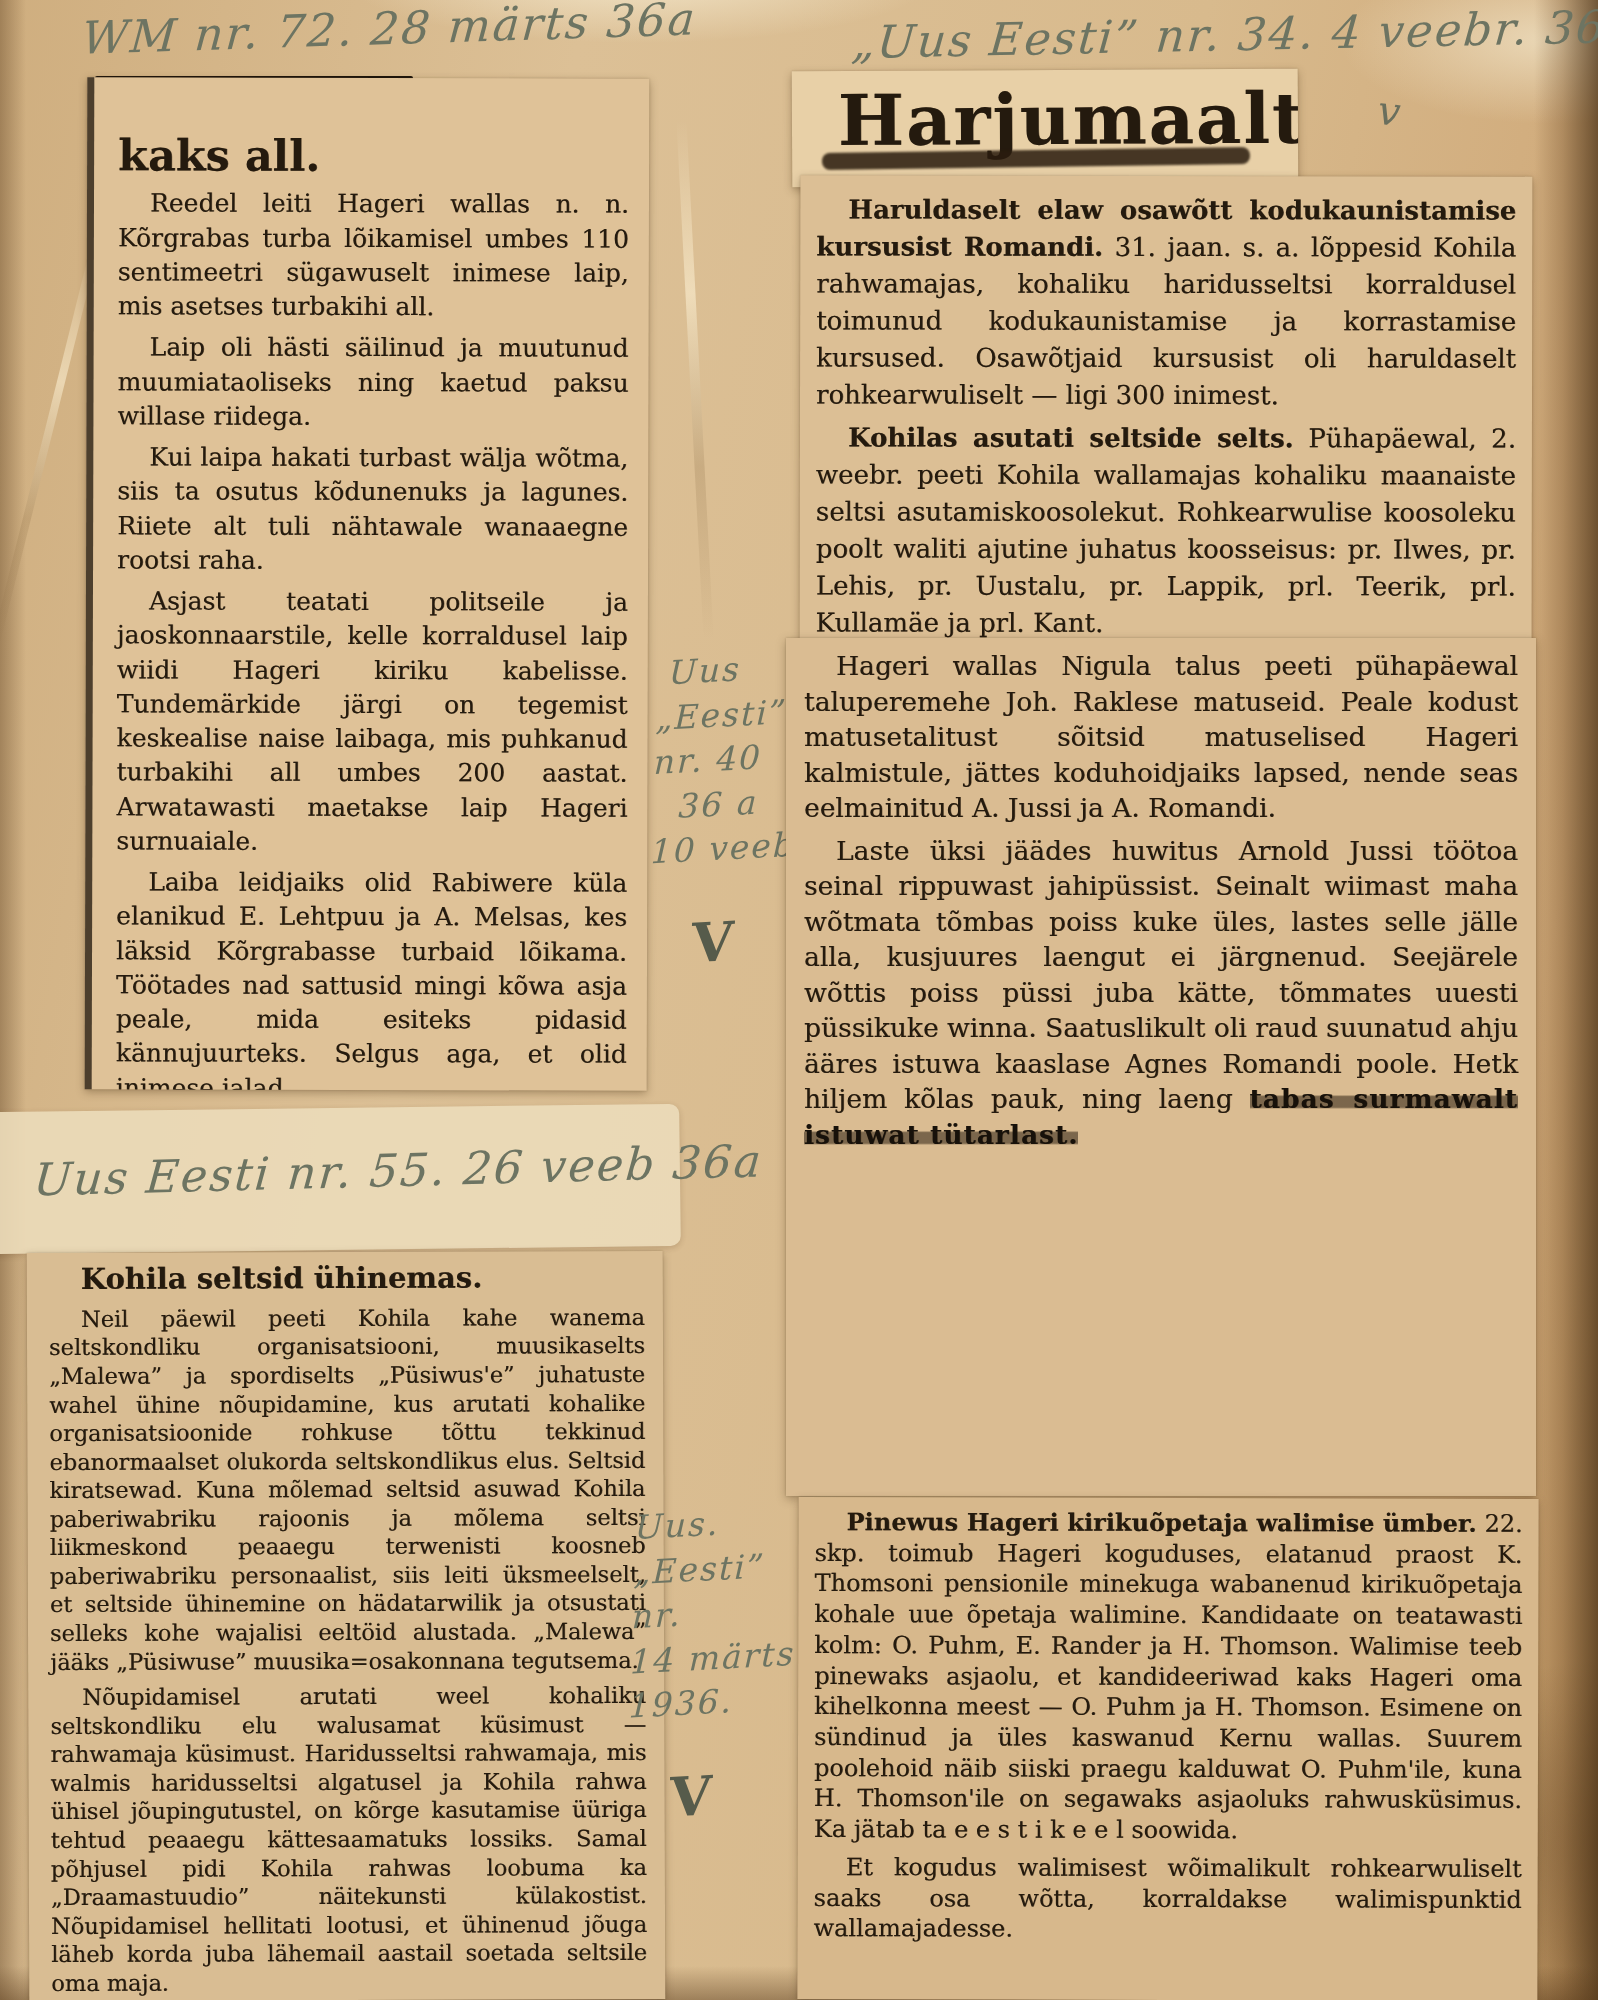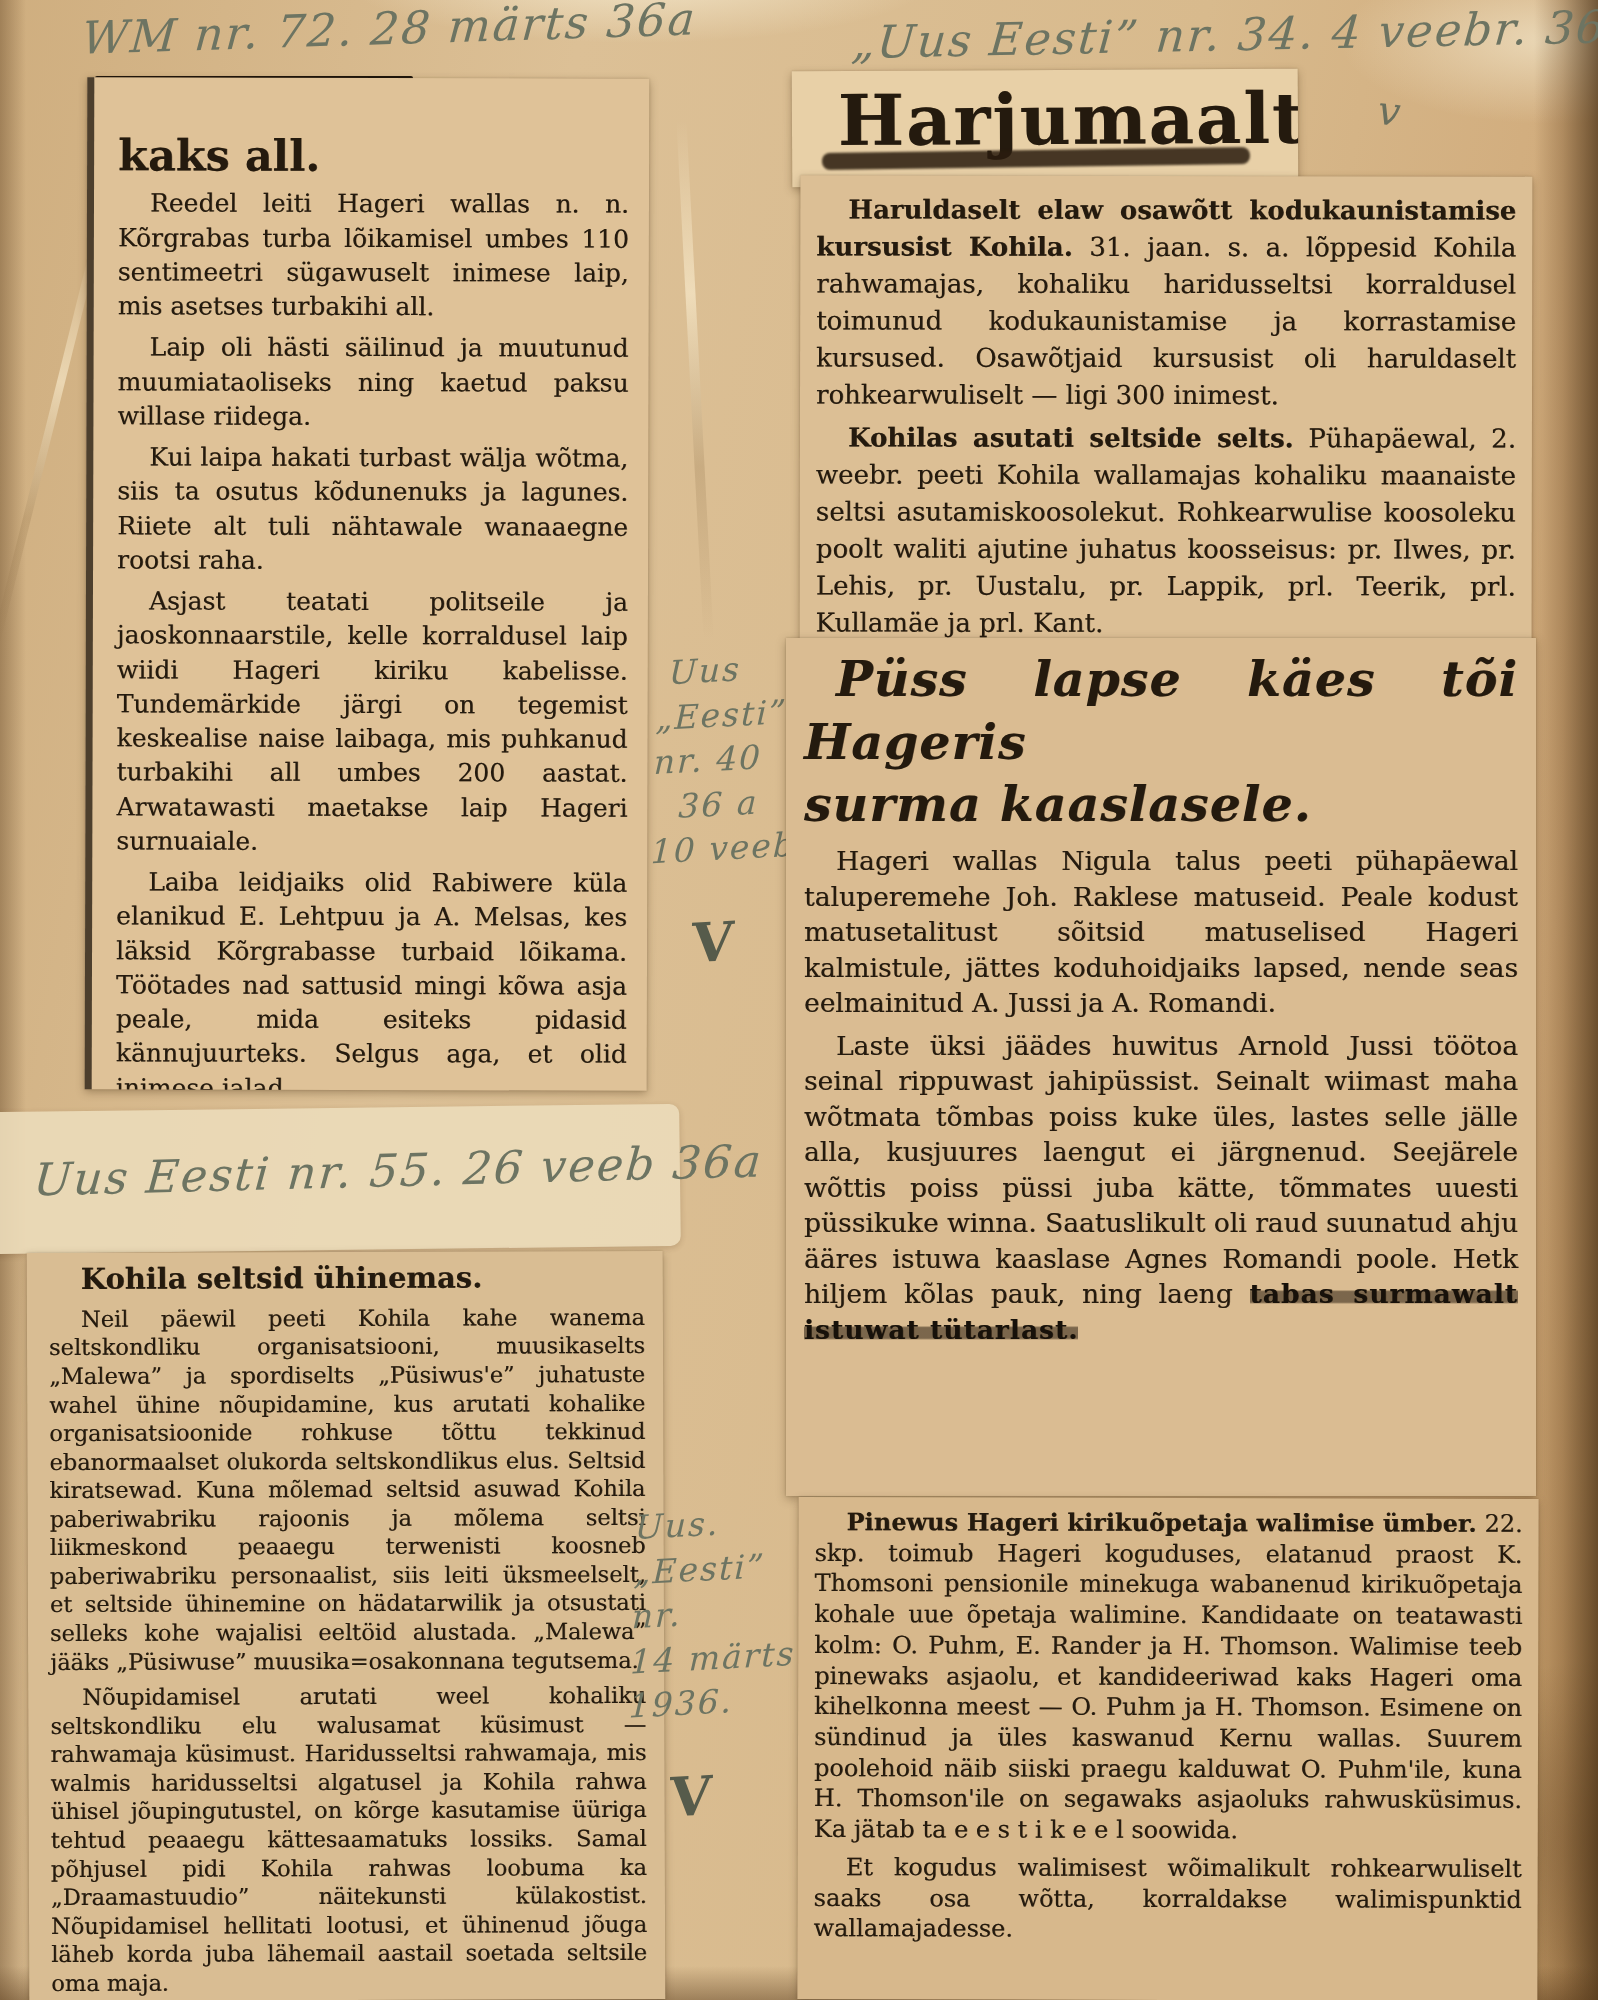--- a/index.html
+++ b/index.html
@@ -115,36 +115,34 @@
     <p>Nõupidamisel arutati weel kohaliku seltskondliku elu walusamat küsimust — rahwamaja küsimust. Haridusseltsi rahwamaja, mis walmis haridusseltsi algatusel ja Kohila rahwa ühisel jõupingutustel, on kõrge kasutamise üüriga tehtud peaaegu kättesaamatuks lossiks. Samal põhjusel pidi Kohila rahwas loobuma ka „Draamastuudio” näitekunsti külakostist. Nõupidamisel hellitati lootusi, et ühinenud jõuga läheb korda juba lähemail aastail soetada seltsile oma maja.</p>
   </div>
 
   <div class="clip clip-harju-head">
     <p class="t-harju">Harjumaalt.</p>
   </div>
   <div class="hw v-header">v</div>
   <div class="smudge-bar"></div>
 
   <div class="clip clip-harju-body">
-    <p><span class="lead">Haruldaselt elaw osawõtt kodukaunistamise kursusist Kohila.</span><span> 31. jaan. s. a. lõppesid Kohila rahwamajas, kohaliku haridusseltsi korraldusel toimunud kodukaunistamise ja korrastamise kursused. Osawõtjaid kursusist oli haruldaselt rohkearwuliselt — ligi 300 inimest.</span></p>
+    <p><span class="lead">Haruldaselt elaw osawõtt kodukaunistamise kursusist Romandi.</span><span> 31. jaan. s. a. lõppesid Kohila rahwamajas, kohaliku haridusseltsi korraldusel toimunud kodukaunistamise ja korrastamise kursused. Osawõtjaid kursusist oli haruldaselt rohkearwuliselt — ligi 300 inimest.</span></p>
     <p><span class="lead">Kohilas asutati seltside selts.</span><span> Pühapäewal, 2. weebr. peeti Kohila wallamajas kohaliku maanaiste seltsi asutamiskoosolekut. Rohkearwulise koosoleku poolt waliti ajutine juhatus koosseisus: pr. Ilwes, pr. Lehis, pr. Uustalu, pr. Lappik, prl. Teerik, prl. Kullamäe ja prl. Kant.</span></p>
   </div>
 
   <div class="sidenote sn1">
     <div style="margin-left:12px">Uus</div>
     <div>„Eesti”</div>
     <div>nr. 40</div>
     <div style="margin-left:26px">36 a</div>
     <div>10 veebr.</div>
     <div class="sn-mark">V</div>
   </div>
 
   <div class="clip clip-puss">
-    <p class="t-puss"><span>Püss lapse käes tõi Hageris</span><br>
-      <span>surma kaaslasele.</span></p>
     <p>Hageri wallas Nigula talus peeti pühapäewal taluperemehe Joh. Raklese matuseid. Peale kodust matusetalitust sõitsid matuselised Hageri kalmistule, jättes koduhoidjaiks lapsed, nende seas eelmainitud A. Jussi ja A. Romandi.</p>
     <p><span>Laste üksi jäädes huwitus Arnold Jussi töötoa seinal rippuwast jahipüssist. Seinalt wiimast maha wõtmata tõmbas poiss kuke üles, lastes selle jälle alla, kusjuures laengut ei järgnenud. Seejärele wõttis poiss püssi juba kätte, tõmmates uuesti püssikuke winna. Saatuslikult oli raud suunatud ahju ääres istuwa kaaslase Agnes Romandi poole. Hetk hiljem kõlas pauk, ning laeng </span><span class="smudged-line">tabas surmawalt istuwat tütarlast.</span></p>
   </div>
 
   <div class="sidenote sn2">
     <div>Uus.</div>
     <div>„Eesti”</div>
     <div>nr.</div>
     <div>14 märts</div>
     <div>1936.</div>

